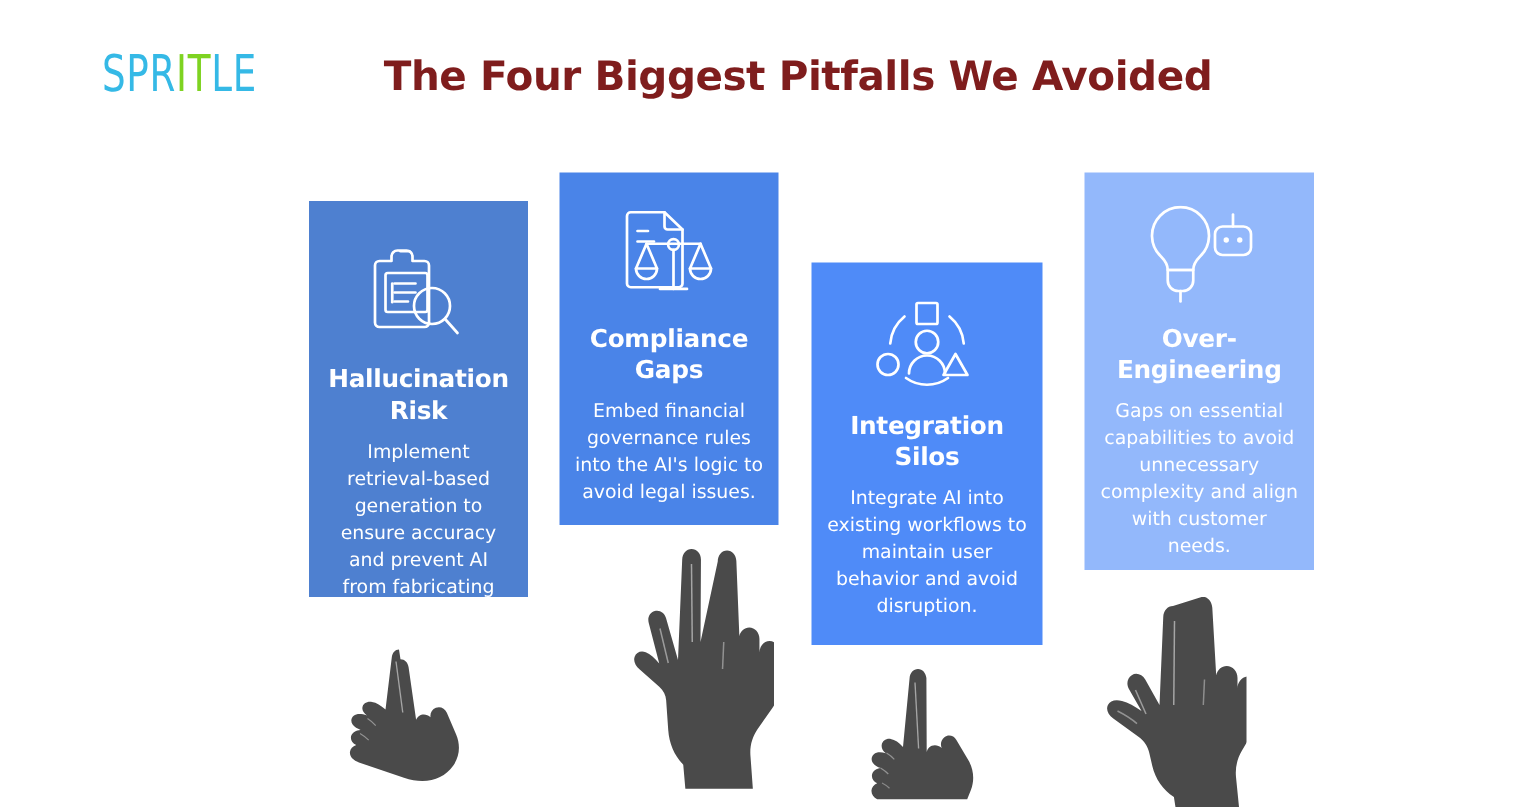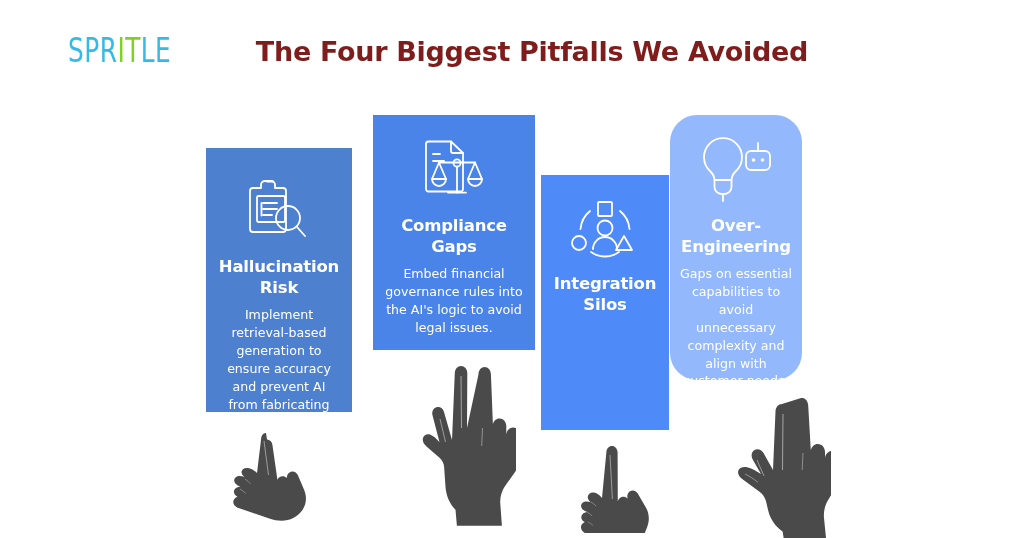--- a/index.html
+++ b/index.html
@@ -80,24 +80,24 @@
     margin-bottom: 8px;
   }
   .card-body {
     font-size: 12.6px;
     line-height: 1.42;
     font-family: "DejaVu Sans", sans-serif;
     font-weight: 400;
     text-align: center;
   }
 
-  #card-1 { left: 186px; top: 148px; width: 146px; height: 264px; background: #4e80d0; }
-  #card-2 { left: 353px; top: 115px; width: 162px; height: 235px; background: #4a84e8; }
-  #card-3 { left: 521px; top: 175px; width: 128px; height: 255px; background: #4f8bf8; }
-  #card-4 { left: 650px; top: 115px; width: 132px; height: 265px; background: #93b8fb; border-radius: 27px; }
+  #card-1 { left: 186px; top: 134px; width: 146px; height: 264px; background: #4e80d0; }
+  #card-2 { left: 353px; top: 115px; width: 146px; height: 235px; background: #4a84e8; }
+  #card-3 { left: 521px; top: 175px; width: 154px; height: 255px; background: #4f8bf8; }
+  #card-4 { left: 703px; top: 115px; width: 153px; height: 265px; background: #93b8fb; }
 
   #card-1 .card-icon { margin-top: 28px; }
   #card-2 .card-icon { margin-top: 22px; }
   #card-3 .card-icon { margin-top: 24px; }
   #card-4 .card-icon { margin-top: 22px; }
 
   
   .hand {
     position: absolute;
     line-height: 0;
@@ -161,20 +161,21 @@
         <circle cx="9" cy="44" r="7"></circle>
         <path d="M54 37l8 14H46z"></path>
         <circle cx="35" cy="29" r="7.5"></circle>
         <path d="M23 50a12 12 0 0124 0"></path>
         <path d="M20 12a26 26 0 00-9.5 18"></path>
         <path d="M50 12a26 26 0 019.5 18"></path>
         <path d="M21 53a24 24 0 0028 0"></path>
       </svg>
     </div>
     <div class="card-title">Integration Silos</div>
+    <div class="card-body">Integrate AI into existing workflows to maintain user behavior and avoid disruption.</div>
   </div>
 
   <div class="card" id="card-4">
     <div class="card-icon">
       <svg width="76" height="66" viewBox="0 0 76 66" fill="none" stroke="#ffffff" stroke-width="1.8" stroke-linecap="round" stroke-linejoin="round">
         <path d="M38 34a19 19 0 10-26 0c3 3 4.5 5.5 4.5 9h17c0-3.5 1.5-6 4.5-9z"></path>
         <path d="M16.5 43h17v7a7 7 0 01-7 7h-3a7 7 0 01-7-7v-7z"></path>
         <path d="M25 57v7"></path>
         <rect x="48" y="14" width="24" height="19" rx="5"></rect>
         <path d="M60 14V6"></path>

